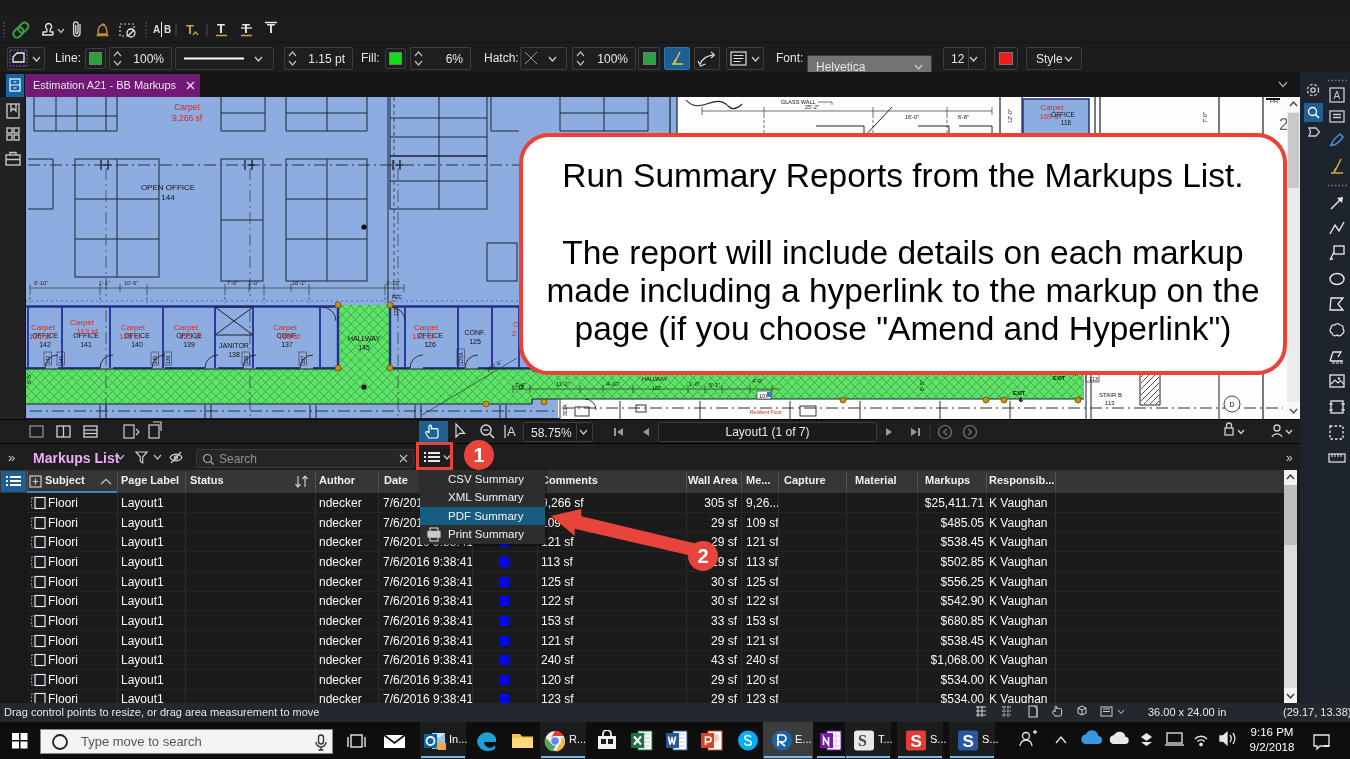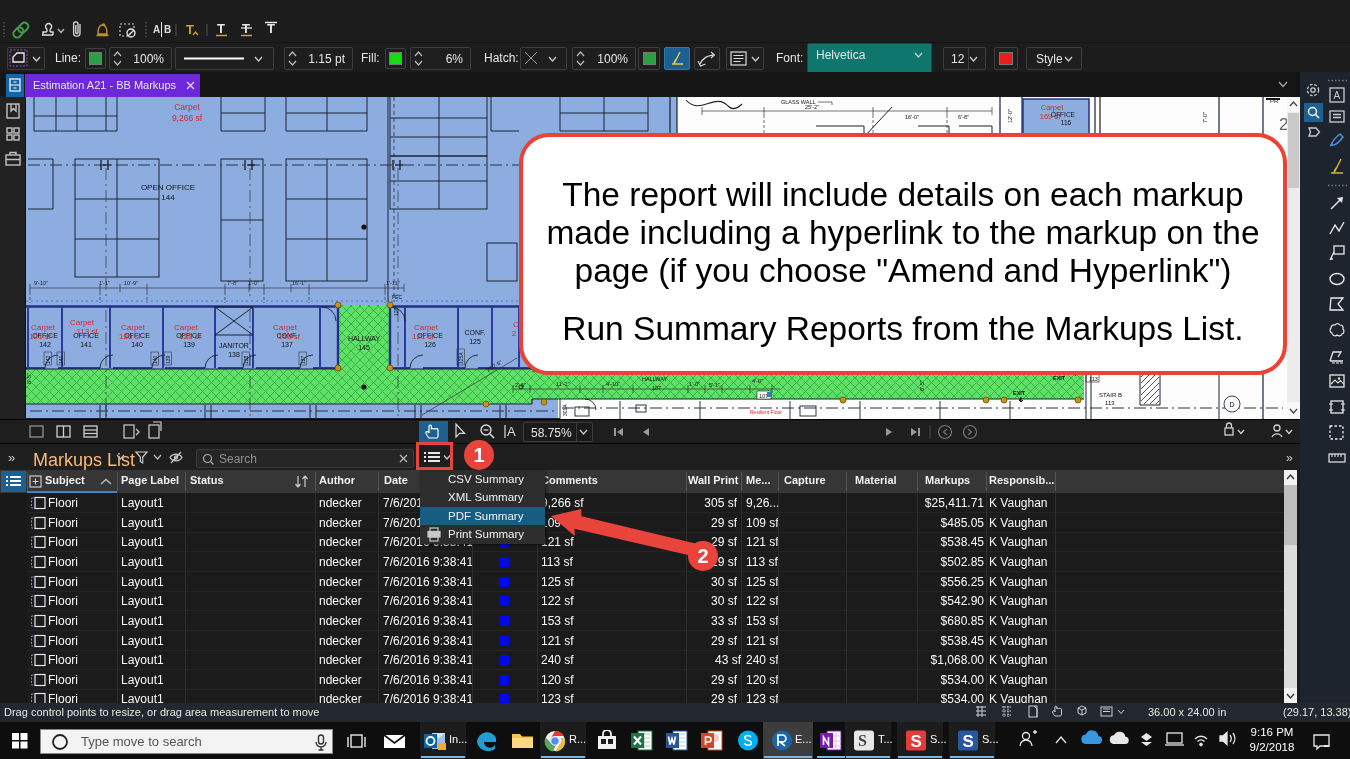--- a/index.html
+++ b/index.html
@@ -170,21 +170,21 @@
         </svg>
     </div>
     <div class="cbox" style="left:726px;top:4px;width:38px;height:23px;background:#1e1e1e">
       <svg width="36" height="21" viewBox="0 0 36 21">
           <rect x="4" y="4" width="15" height="13" fill="none" stroke="#ddd" stroke-width="1.2"></rect>
           <path d="M6.5 7.5 h10 M6.5 10.5 h10 M6.5 13.5 h7" stroke="#ddd" stroke-width="1.1"></path>
           <path d="M25 9 l3.5 4 3.5 -4" stroke="#ccc" stroke-width="1.3" fill="none"></path>
         </svg>
     </div>
     <span class="lbl" style="left:776px;top:8px">Font:</span>
-    <div class="cbox" style="left:807px;top:0;width:125px;height:32px;background:#0f766e">
+    <div class="cbox" style="left:807px;top:12px;width:125px;height:32px;background:#737373">
       <span class="lbl" style="left:8px;top:4px;position:absolute">Helvetica</span>
       <svg class="abs" style="right:3px;top:0" width="16" height="21" viewBox="0 0 16 21">
           <path d="M3 9 l3.5 4 3.5 -4" stroke="#ccc" stroke-width="1.3" fill="none"></path>
         </svg>
     </div>
     <div class="cbox" style="left:943px;top:4px;width:43px;height:23px;background:#1e1e1e">
       <span class="lbl" style="left:7px;top:4px;position:absolute">12</span>
       <div class="abs" style="left:24px;top:0;width:1px;height:21px;background:#3d3d3d"></div>
       <svg class="abs" style="right:2px;top:0" width="16" height="21" viewBox="0 0 16 21">
           <path d="M3 9 l3.5 4 3.5 -4" stroke="#ccc" stroke-width="1.3" fill="none"></path>
@@ -201,21 +201,21 @@
     </div>
   </div>
 
   <div class="abs" id="tabbar">
     <div class="abs" style="left:6px;top:2px;width:18px;height:23px;background:#1565a5"><svg width="18" height="23" viewBox="0 0 18 23">
           <g fill="none" stroke="#fff" stroke-width="1.2">
             <rect x="4" y="5" width="10" height="12"></rect>
             <path d="M4 11 h10 M7.5 8 h3 M7.5 14 h3"></path>
           </g>
         </svg></div>
-    <div class="abs" style="left:25px;top:2px;width:175px;height:32px;background:#6d28d9;color:#e8e8e8;font-size:11px;">
+    <div class="abs" style="left:25px;top:2px;width:175px;height:32px;background:#701a75;color:#e8e8e8;font-size:11px;">
       <span class="abs" style="left:8px;top:5px;">Estimation A21 - BB Markups</span>
       <svg class="abs" style="left:160px;top:6px" width="11" height="11" viewBox="0 0 11 11">
           <path d="M2 2 L9 9 M9 2 L2 9" stroke="#ddd" stroke-width="1.4"></path>
         </svg>
     </div>
   <svg class="abs" style="left:1276px;top:6px" width="14" height="12" viewBox="0 0 14 12">
         <path d="M3 4 l4 4.5 4-4.5" stroke="#aaa" stroke-width="1.2" fill="none"></path>
       </svg>
     </div>
 
@@ -529,22 +529,22 @@
     <div class="abs" style="left:0;top:0;width:13px;height:15px;background:#f8f8f8"><svg width="13" height="15" viewBox="0 0 13 15">
           <path d="M3 9 l3.5-4 3.5 4" stroke="#444" stroke-width="1.3" fill="none"></path>
         </svg></div>
     <div class="abs" style="left:0;top:305px;width:13px;height:17px;background:#f8f8f8"><svg width="13" height="17" viewBox="0 0 13 17">
           <path d="M3 7 l3.5 4 3.5-4" stroke="#444" stroke-width="1.3" fill="none"></path>
         </svg></div>
     <div class="abs" style="left:1px;top:16px;width:11px;height:75px;background:#c9c9c9"></div>
   </div>
 
   <div class="abs" id="callout">
+    <div style="margin-top:20px">Run Summary Reports from the Markups List.</div>
     <div style="margin-top:39px">The report will include details on each markup<br>made including a hyperlink to the markup on the<br>page (if you choose "Amend and Hyperlink")</div>
-    <div style="margin-top:20px">Run Summary Reports from the Markups List.</div>
   </div>
 
   <div class="abs" id="navbar">
     <svg width="200" height="24" viewBox="0 0 200 24">
       <rect x="30" y="6" width="13" height="11" fill="none" stroke="#909090" stroke-width="1.3"></rect>
       <rect x="57" y="6" width="13" height="11" fill="none" stroke="#cfcfcf" stroke-width="1.3"></rect>
         <line x1="63.5" y1="6" x2="63.5" y2="17" stroke="#cfcfcf" stroke-width="1.3"></line>
       <rect x="84" y="6" width="13" height="11" fill="none" stroke="#cfcfcf" stroke-width="1.3"></rect>
         <line x1="84" y1="10" x2="97" y2="10" stroke="#cfcfcf" stroke-width="1.2"></line>
         <line x1="84" y1="13.5" x2="97" y2="13.5" stroke="#cfcfcf" stroke-width="1.2"></line>
@@ -593,25 +593,26 @@
         </g>
       <g stroke="#d0d0d0" fill="none" stroke-width="1.3">
         <rect x="625" y="8" width="8" height="7"></rect>
           <path d="M626.5 8 v-2.5 a2.5 2.5 0 0 1 5 0 V8"></path>
           <path d="M638 10 l3 3.5 3-3.5"></path>
         <circle cx="677" cy="8" r="3"></circle>
           <path d="M672 17 a5.5 5.5 0 0 1 10 0"></path>
           <path d="M686 10 l3 3.5 3-3.5"></path>
       </g>
     </svg>
+    <div class="cbox" style="left:658px;top:2px;width:219px;height:20px;background:#1a1a1a;border-color:#3c3c3c;color:#e8e8e8;font-size:12px;text-align:center;line-height:18px">Layout1 (1 of 7)</div>
   </div>
 
   <div class="abs" id="mkrow">
     <span class="abs" style="left:8px;top:6px;color:#ccc;font-size:13px">»</span>
-    <span class="abs" style="left:33px;top:6px;color:#fdba74;font-size:18px;font-weight:normal">Markups List</span>
+    <span class="abs" style="left:33px;top:6px;color:#f0abfc;font-size:14px;font-weight:bold">Markups List</span>
     <svg class="abs" style="left:114px;top:0" width="90" height="27" viewBox="0 0 90 27">
       <path d="M3 11 l3.5 4 3.5-4" stroke="#bbb" stroke-width="1.2" fill="none"></path>
       <path d="M22 8 h11 l-4.3 5 v6 l-2.4 -1.6 v-4.4 z" fill="none" stroke="#ccc" stroke-width="1.2"></path>
       <path d="M40 11 l3.5 4 3.5-4" stroke="#bbb" stroke-width="1.2" fill="none"></path>
       <g stroke="#ccc" stroke-width="1.2" fill="none">
           <path d="M56 13.5 c2.5-4.5 9.5-4.5 12 0 c-2.5 4.5-9.5 4.5-12 0 z"></path>
           <circle cx="62" cy="13.5" r="1.6"></circle>
           <line x1="57" y1="19" x2="67" y2="8"></line>
         </g>
     </svg>
@@ -650,21 +651,21 @@
           <path d="M1 6 l5-4.5 5 4.5" stroke="#bbb" stroke-width="1.4" fill="none"></path>
         </svg>
       <span class="abs" style="left:121px;top:4px">Page Label</span>
       <span class="abs" style="left:190px;top:4px">Status</span>
       <svg class="abs" style="left:294px;top:4px" width="16" height="15" viewBox="0 0 16 15">
           <path d="M4 2 v11 M4 13 l-2.5-3 M4 13 l2.5-3 M11 13 V2 M11 2 l-2.5 3 M11 2 l2.5 3" stroke="#ccc" stroke-width="1.2" fill="none"></path>
         </svg>
       <span class="abs" style="left:319px;top:4px">Author</span>
       <span class="abs" style="left:384px;top:4px">Date</span>
       <span class="abs" style="left:541px;top:4px">Comments</span>
-      <span class="abs" style="left:688px;top:4px">Wall Print</span>
+      <span class="abs" style="left:688px;top:4px">Wall Area</span>
       <span class="abs" style="left:746px;top:4px">Me...</span>
       <span class="abs" style="left:784px;top:4px">Capture</span>
       <span class="abs" style="left:855px;top:4px">Material</span>
       <span class="abs" style="left:925px;top:4px">Markups</span>
       <span class="abs" style="left:989px;top:4px">Responsib...</span>
     <div class="abs" style="left:27px;top:2px;width:1px;height:19px;background:#555"></div>
         <div class="abs" style="left:117px;top:2px;width:1px;height:19px;background:#555"></div>
         <div class="abs" style="left:185px;top:2px;width:1px;height:19px;background:#555"></div>
         <div class="abs" style="left:315px;top:2px;width:1px;height:19px;background:#555"></div>
         <div class="abs" style="left:378px;top:2px;width:1px;height:19px;background:#555"></div>
@@ -929,21 +930,21 @@
           <svg class="abs" style="left:4px;top:3px" width="16" height="14" viewBox="0 0 16 14">
             <rect x="0.5" y="2" width="8" height="10" fill="none" stroke="#9a7ad0" stroke-width="1" stroke-dasharray="2,1.5"></rect>
             <rect x="4" y="1.5" width="10" height="11" fill="#1b1b1b" stroke="#e8e8e8" stroke-width="1.2"></rect>
           </svg>
           <span class="cell" style="left:21px">Floori</span>
           <span class="cell" style="left:94px">Layout1</span>
           <span class="cell" style="left:292px">ndecker</span>
           <span class="cell" style="left:356px">7/6/2016 9:38:41</span>
           <div class="abs" style="left:472px;top:5px;width:10px;height:10px;background:#0008ee"></div>
           <span class="cell" style="left:514px">240 sf</span>
-          <span class="cell" style="left:688px;width:51px;">43 sf</span>
+          <span class="cell" style="left:659px;width:51px;text-align:right">43 sf</span>
           <span class="cell" style="left:719px">240 sf</span>
           <span class="cell" style="left:891px;width:66px;text-align:right">$1,068.00</span>
           <span class="cell" style="left:962px">K Vaughan</span>
           <div class="abs" style="left:90px;top:0;width:1px;height:20px;background:#2e2e2e"></div>
           <div class="abs" style="left:158px;top:0;width:1px;height:20px;background:#2e2e2e"></div>
           <div class="abs" style="left:288px;top:0;width:1px;height:20px;background:#2e2e2e"></div>
           <div class="abs" style="left:351px;top:0;width:1px;height:20px;background:#2e2e2e"></div>
           <div class="abs" style="left:445px;top:0;width:1px;height:20px;background:#2e2e2e"></div>
           <div class="abs" style="left:510px;top:0;width:1px;height:20px;background:#2e2e2e"></div>
           <div class="abs" style="left:659px;top:0;width:1px;height:20px;background:#2e2e2e"></div>

